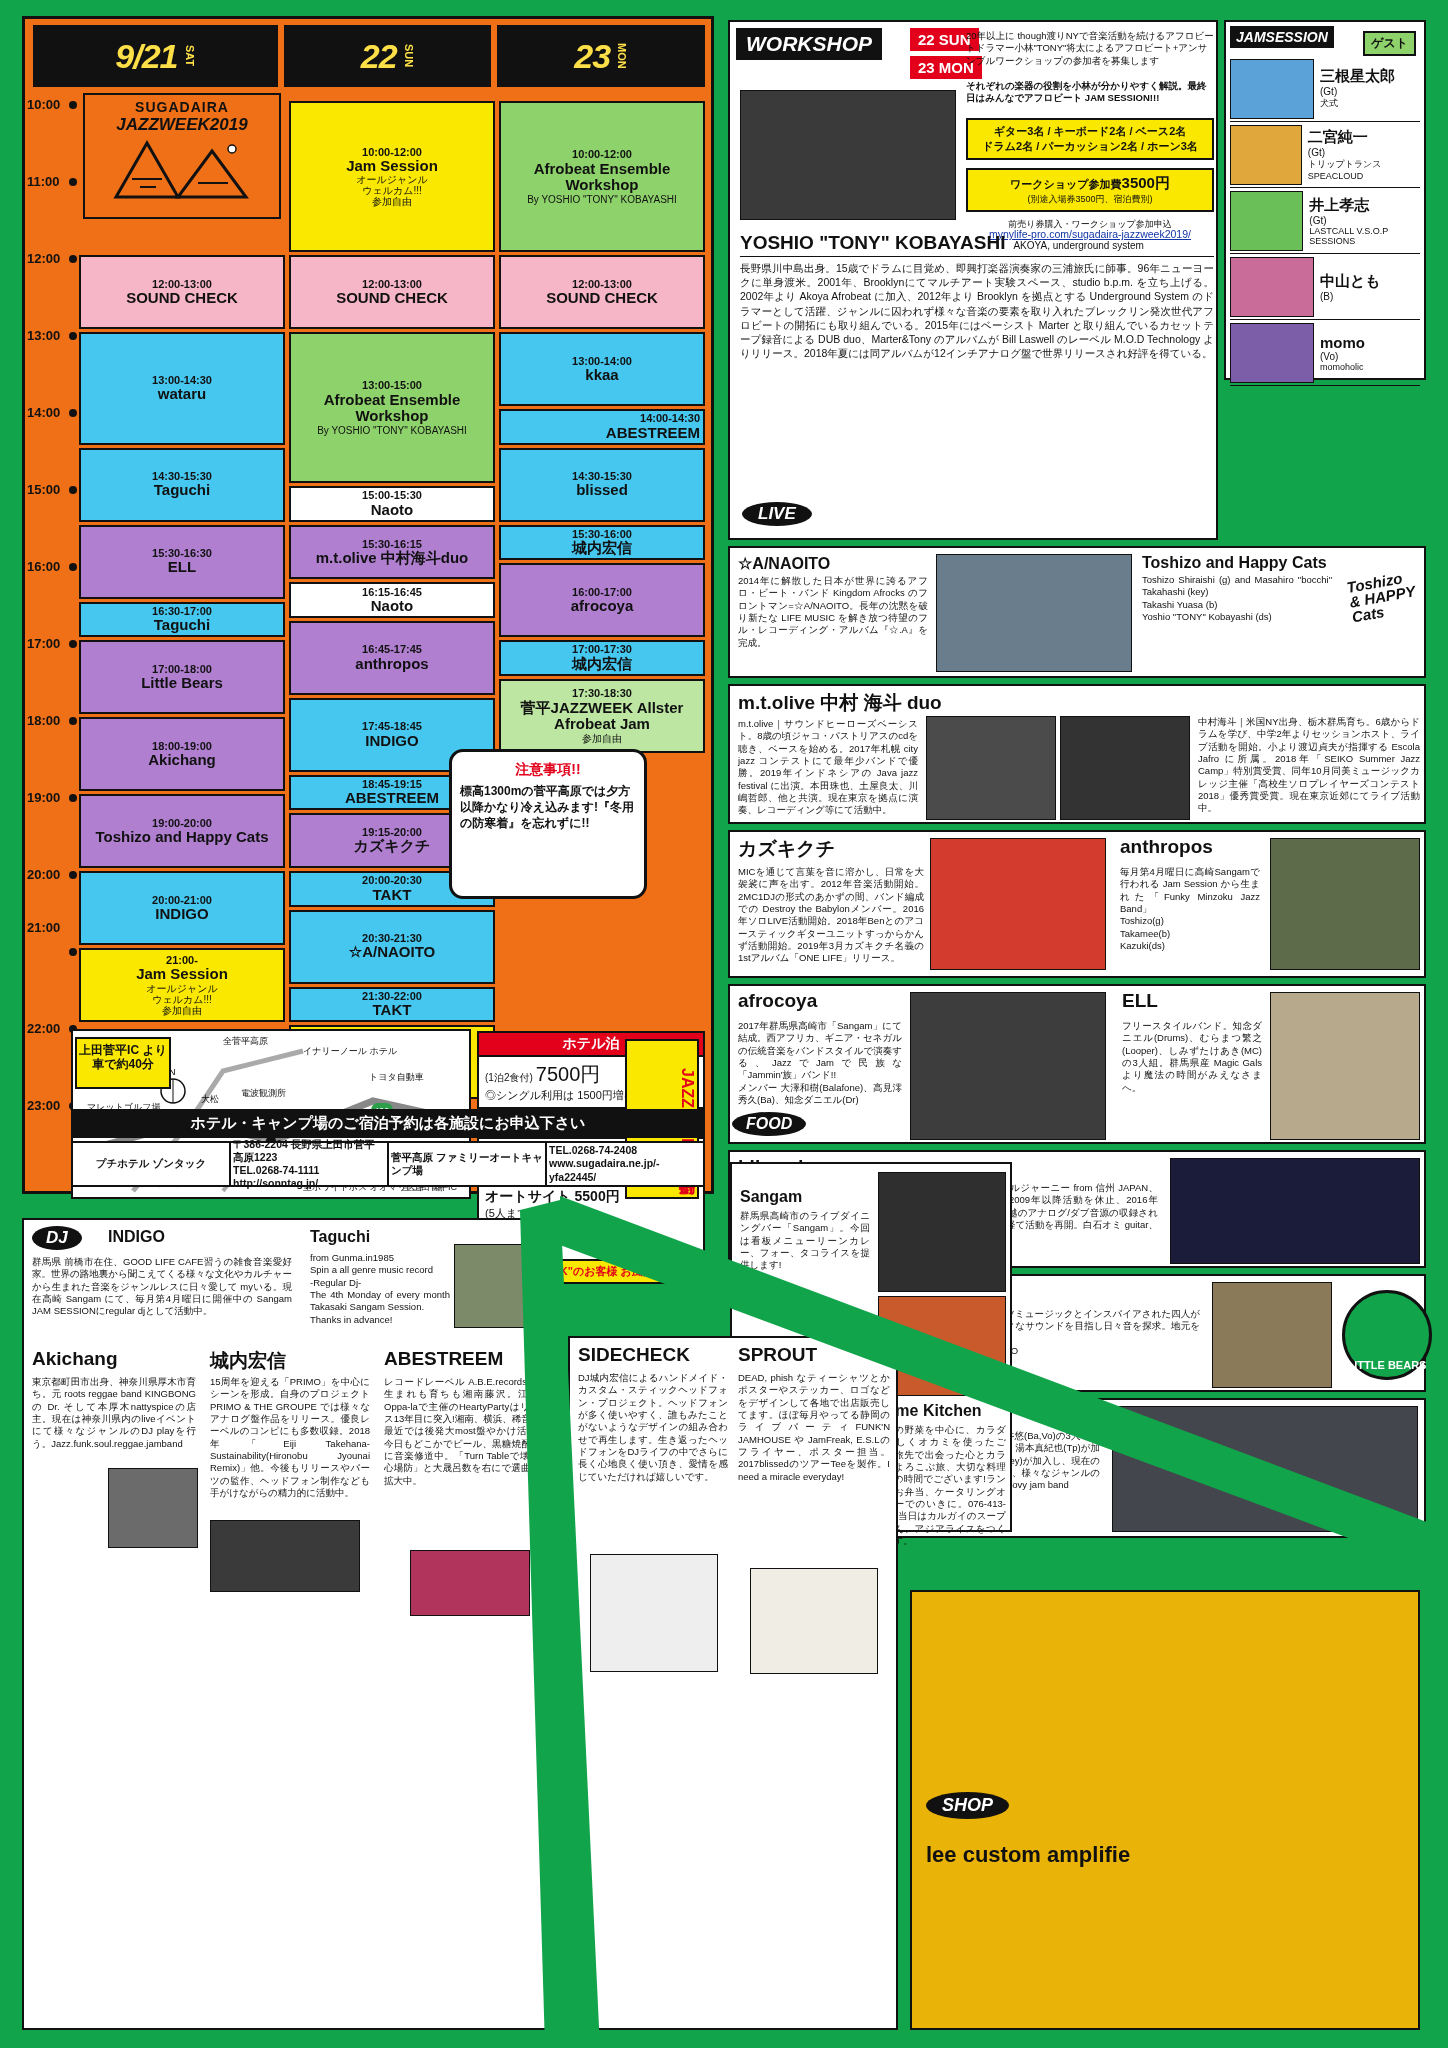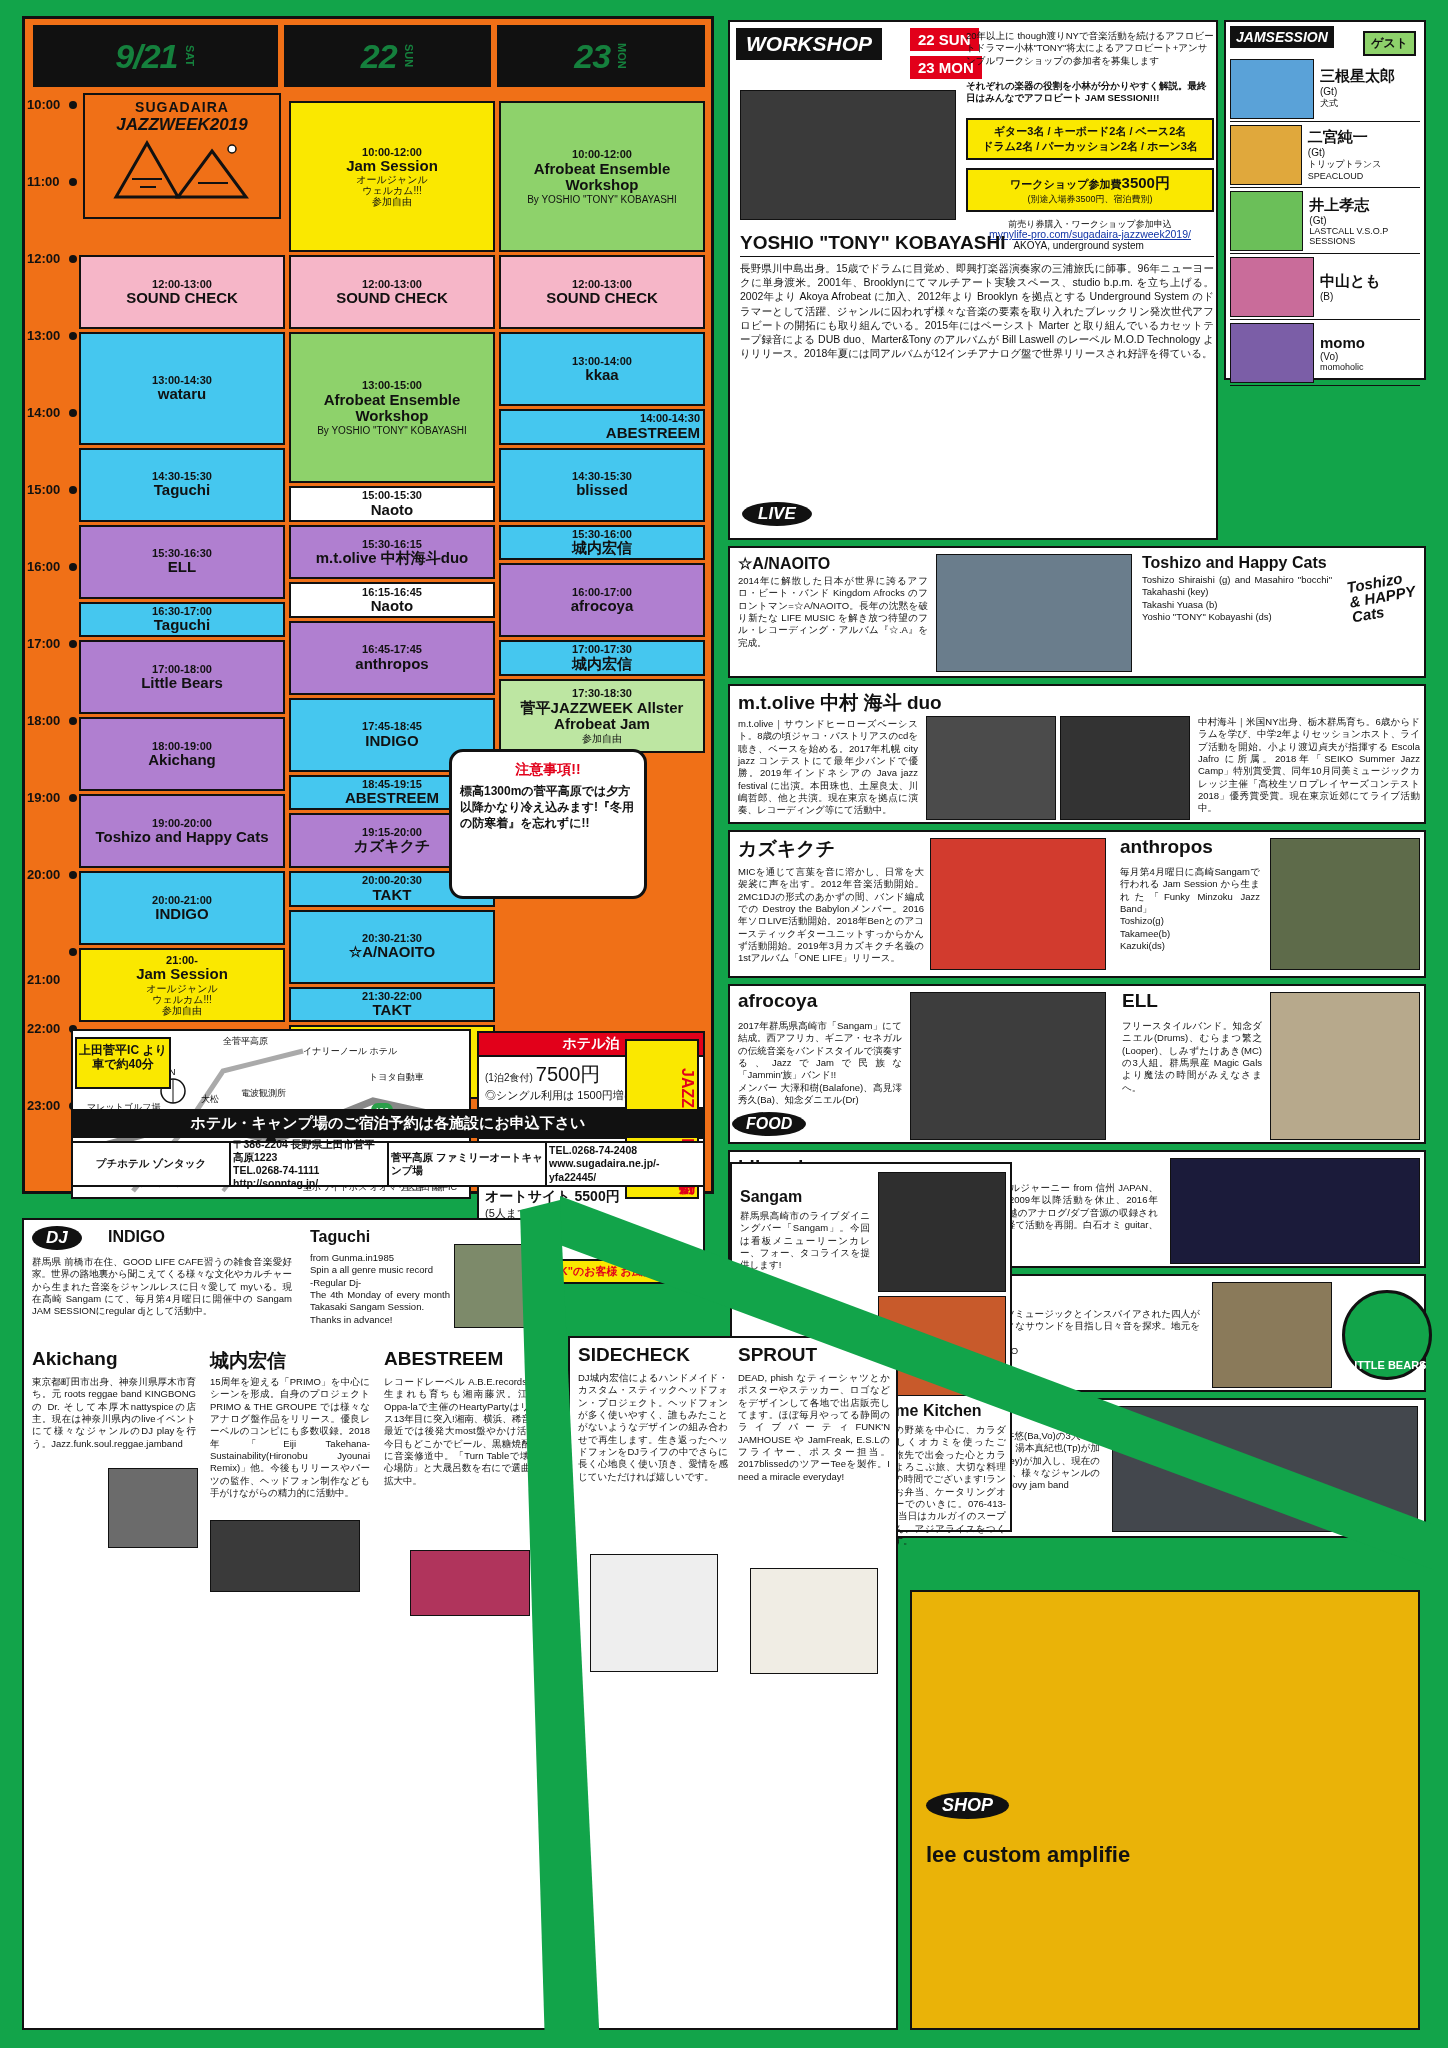--- a/index.html
+++ b/index.html
@@ -13,21 +13,21 @@
     overflow:hidden;
   }
   .page { position:absolute; inset:0; }
 
   
   .left-panel{
     position:absolute; left:22px; top:16px; width:692px; height:1178px;
     background:#f07017; border:3px solid #111;
   }
   .daterow{ position:absolute; left:8px; top:6px; width:672px; height:62px; display:flex; gap:6px;}
-  .datecell{ background:#111; color:#15803d; flex:1; display:flex; align-items:center; justify-content:center; gap:6px;}
+  .datecell{ background:#111; color:#fde047; flex:1; display:flex; align-items:center; justify-content:center; gap:6px;}
   .datecell .d{ font-size:34px; font-weight:bold; font-style:italic; letter-spacing:-1px;}
   .datecell .w{ font-size:11px; font-weight:bold; writing-mode:vertical-rl; }
   .datecell.first{ flex:1.18; }
 
   .timecol{ position:absolute; left:0; top:70px; width:52px; height:1100px;}
   .timecol div{ position:absolute; left:2px; font-size:13px; font-weight:bold;}
   .timecol i{ position:absolute; left:44px; width:8px; height:8px; border-radius:50%; background:#111; display:block;}
 
   .grid{ position:absolute; left:54px; top:70px; width:628px; }
   .col{ position:absolute; top:0; width:200px;}
@@ -127,21 +127,21 @@
         <div style="top: 470px;">16:00</div>
         <i style="top: 474px;"></i>
         <div style="top: 547px;">17:00</div>
         <i style="top: 551px;"></i>
         <div style="top: 624px;">18:00</div>
         <i style="top: 628px;"></i>
         <div style="top: 701px;">19:00</div>
         <i style="top: 705px;"></i>
         <div style="top: 778px;">20:00</div>
         <i style="top: 782px;"></i>
-        <div style="top: 883px;">21:00</div>
+        <div style="top: 831px;">21:00</div>
         <i style="top: 859px;"></i>
         <div style="top: 932px;">22:00</div>
         <i style="top: 936px;"></i>
         <div style="top: 1009px;">23:00</div>
         <i style="top: 1013px;"></i>
       </div>
 
     <div class="grid">
       <div class="col c1" id="col1">
         <div class="logo-top">

